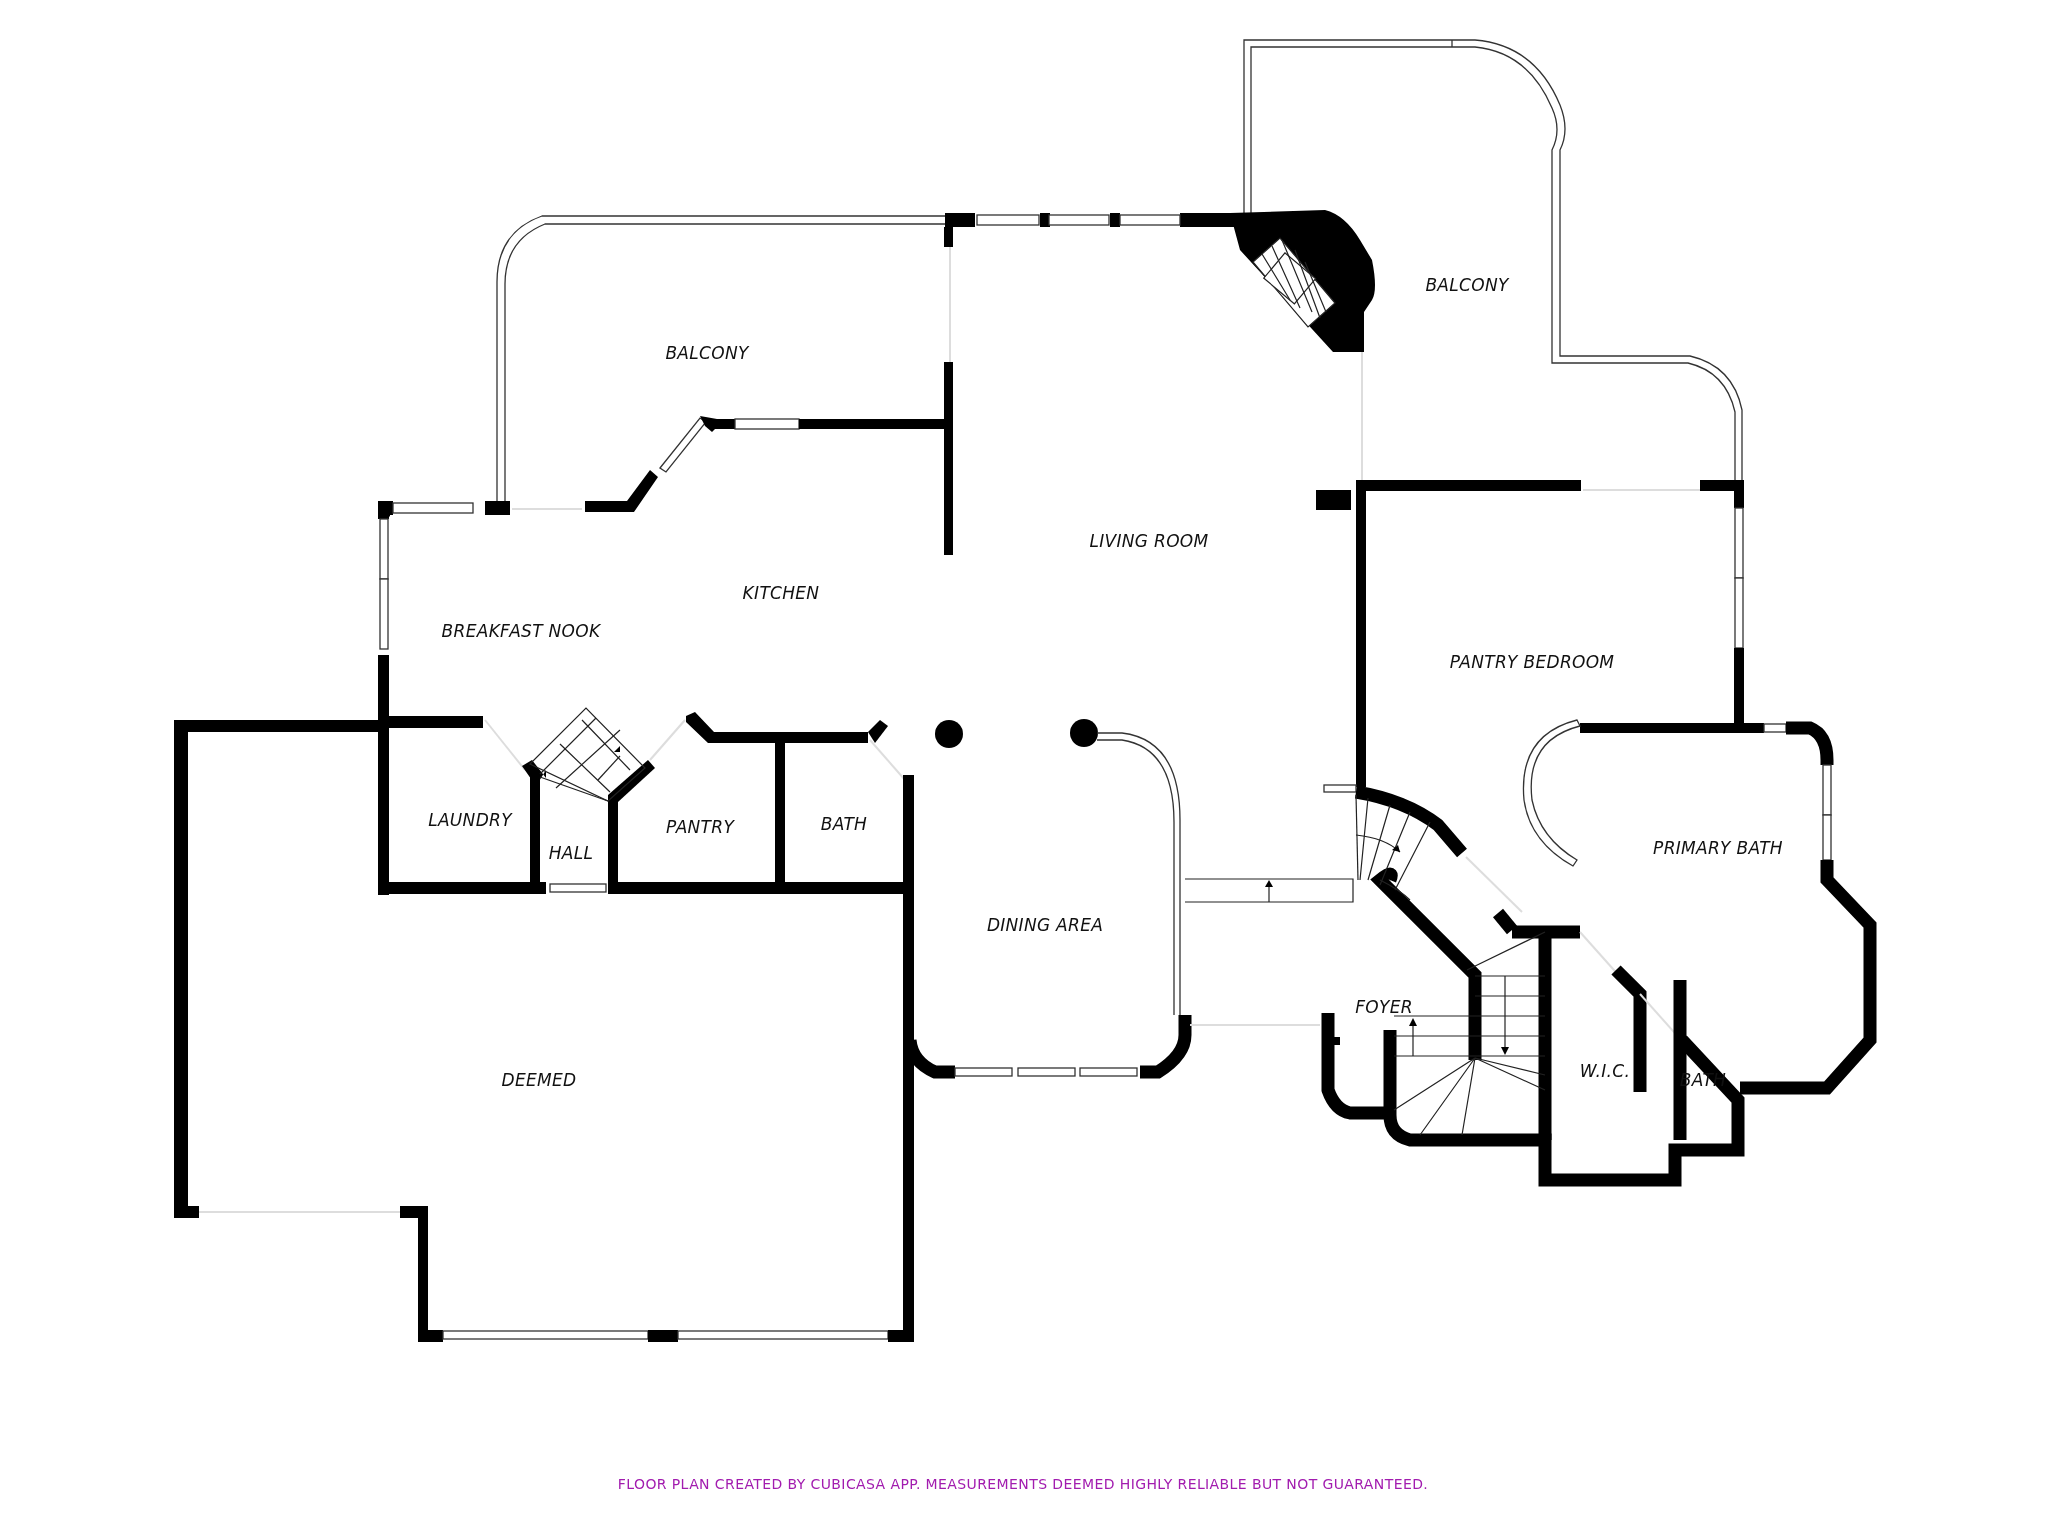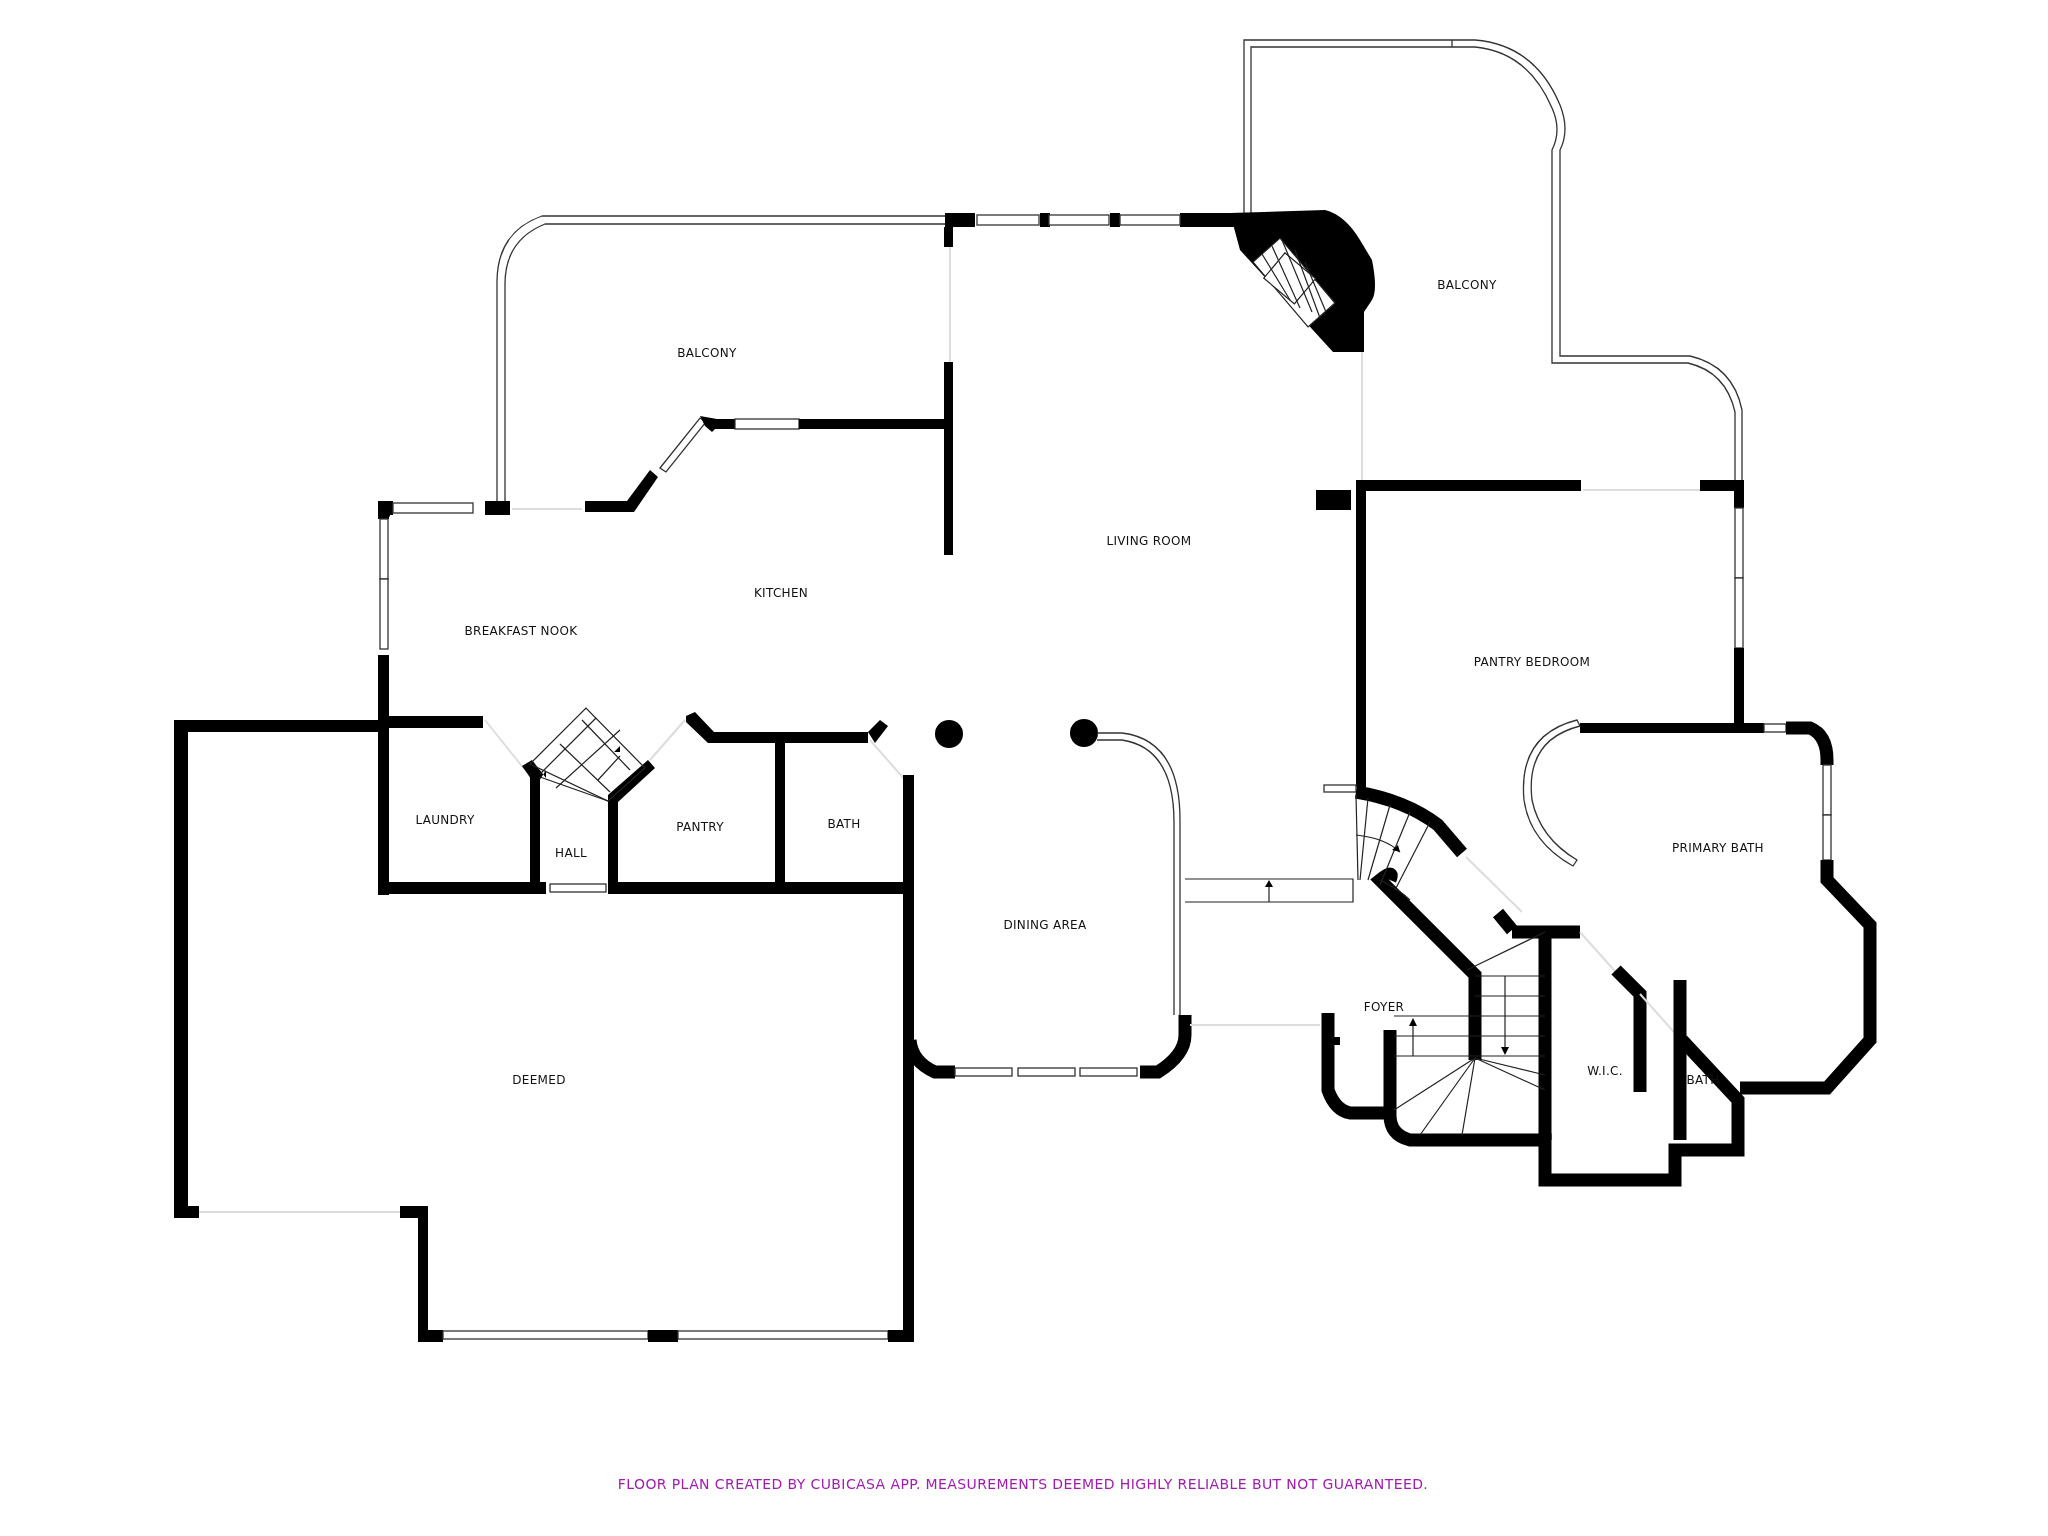--- a/index.html
+++ b/index.html
@@ -4,21 +4,21 @@
 <style>
   html,body{margin:0;padding:0;background:#ffffff;}
   body{width:2048px;height:1536px;position:relative;overflow:hidden;font-family:"DejaVu Sans","Liberation Sans",sans-serif;}
   svg{position:absolute;left:0;top:0;}
   .wall{fill:#000;stroke:none;}
   .w{stroke:#000;stroke-width:13;fill:none;stroke-linecap:butt;stroke-linejoin:miter;}
   .rail{stroke:#333;stroke-width:1.3;fill:none;}
   .win{fill:#fff;stroke:#333;stroke-width:1.3;}
   .thin{stroke:#222;stroke-width:1.2;fill:none;}
   .door{stroke:#ddd;stroke-width:2;fill:none;}
-  .room-label{position:absolute;font-size:12px;color:#111;letter-spacing:0.3px;transform:translate(-50%,-50%);white-space:nowrap;}
+  .room-label{position:absolute;font-size:17px;color:#111;letter-spacing:0.3px;transform:translate(-50%,-50%);white-space:nowrap;font-style:italic;}
   .footer{position:absolute;left:1023px;top:1484px;transform:translate(-50%,-50%);font-size:14px;color:#a21caf;letter-spacing:0.4px;white-space:nowrap;}
 </style>
 </head>
 <body>
 
 <svg width="2048" height="1536" viewBox="0 0 2048 1536" xmlns="http://www.w3.org/2000/svg">
 
   <g>
     <path class="rail" d="M497,503 L497,282 Q497,232 542,216 L945,216"></path>
     <path class="rail" d="M505,503 L505,284 Q505,240 545,224 L945,224"></path>
@@ -181,21 +181,21 @@
     </g>
   </g>
 </svg>
 
 <div class="room-label" style="left:707px;top:353px">BALCONY</div>
 <div class="room-label" style="left:1467px;top:285px">BALCONY</div>
 <div class="room-label" style="left:1149px;top:541px">LIVING ROOM</div>
 <div class="room-label" style="left:781px;top:593px">KITCHEN</div>
 <div class="room-label" style="left:521px;top:631px">BREAKFAST NOOK</div>
 <div class="room-label" style="left:1532px;top:662px">PANTRY BEDROOM</div>
-<div class="room-label" style="left:445px;top:820px">LAUNDRY</div>
+<div class="room-label" style="left:470px;top:820px">LAUNDRY</div>
 <div class="room-label" style="left:571px;top:853px">HALL</div>
 <div class="room-label" style="left:700px;top:827px">PANTRY</div>
 <div class="room-label" style="left:844px;top:824px">BATH</div>
 <div class="room-label" style="left:1718px;top:848px">PRIMARY BATH</div>
 <div class="room-label" style="left:1045px;top:925px">DINING AREA</div>
 <div class="room-label" style="left:1384px;top:1007px">FOYER</div>
 <div class="room-label" style="left:1605px;top:1071px">W.I.C.</div>
 <div class="room-label" style="left:1703px;top:1080px">BATH</div>
 <div class="room-label" style="left:539px;top:1080px">DEEMED</div>
 

